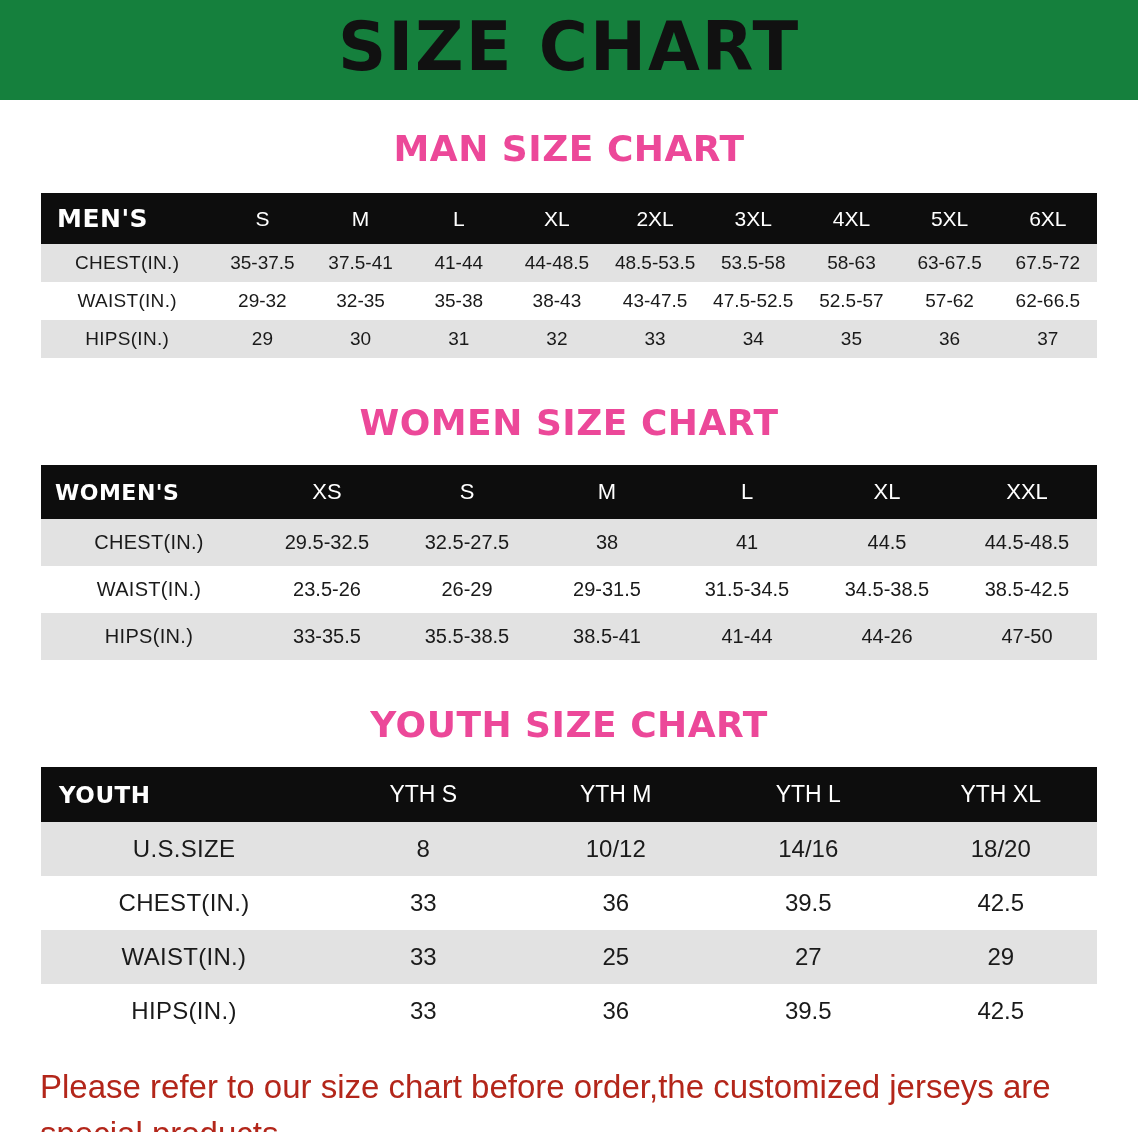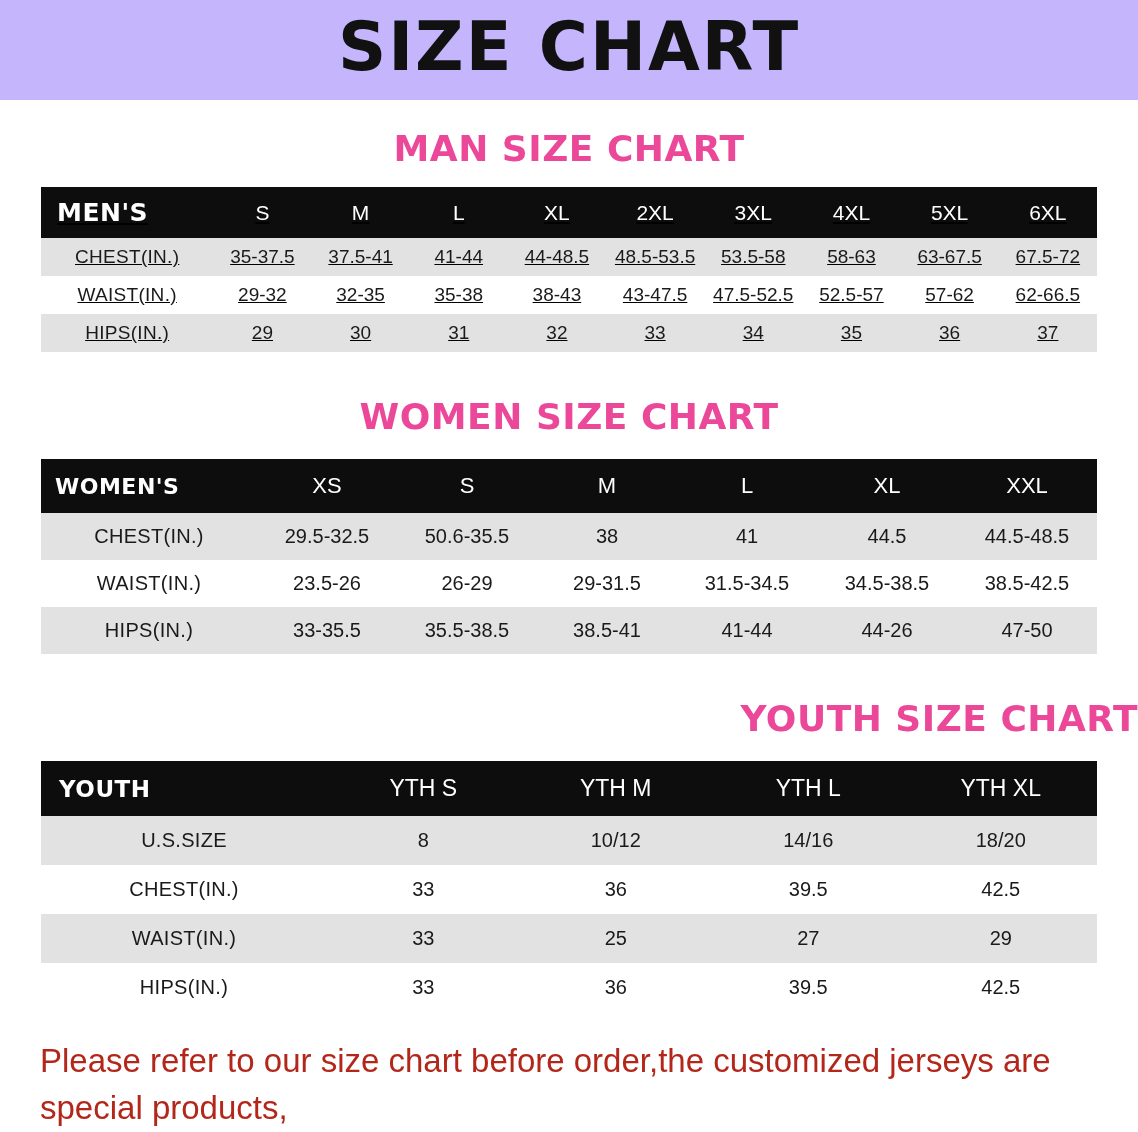--- a/index.html
+++ b/index.html
@@ -13,21 +13,21 @@
     font-family: "Liberation Sans", sans-serif;
     color: #000;
     overflow: hidden;
     position: relative;
   }
 
   
   .banner {
     width: 100%;
     height: 100px;
-    background: #c4b5fd;
+    background: #15803d;
     display: flex;
     align-items: center;
     justify-content: center;
     box-sizing: border-box;
   }
   .banner-title {
     font-family: "DejaVu Sans", sans-serif;
     font-weight: bold;
     font-size: 67px;
     letter-spacing: 2px;
@@ -40,28 +40,28 @@
   .section-heading {
     text-align: center;
     font-family: "DejaVu Sans", sans-serif;
     font-weight: bold;
     font-size: 36px;
     letter-spacing: 0.5px;
     color: #ec4899;
   }
   .h-man    { margin-top: 28px; }
   .h-women  { margin-top: 44px; }
-  .h-youth  { margin-top: 44px; text-align: right; }
+  .h-youth  { margin-top: 44px; }
 
   
   .table-wrap {
     margin: 0 auto;
     box-sizing: border-box;
   }
-  .wrap-man   { width: 1056px; margin-top: 18px; text-decoration: underline; }
+  .wrap-man   { width: 1056px; margin-top: 24px; }
   .wrap-women { width: 1056px; margin-top: 22px; }
   .wrap-youth { width: 1056px; margin-top: 22px; }
 
   table.size {
     border-collapse: collapse;
     width: 100%;
     table-layout: fixed;
   }
   table.size th, table.size td {
     font-family: "Liberation Sans", sans-serif;
@@ -97,21 +97,21 @@
   table.size tbody td.rowlabel {
     text-align: center;
     font-size: 19px;
     letter-spacing: 0.3px;
   }
   table.size tbody tr.shade td { background: #e2e2e2; }
   table.size tbody tr.plain td { background: #ffffff; }
 
   
   .wrap-youth table.size thead th { font-size: 23px; padding: 14px 18px; }
-  .wrap-youth table.size tbody td { font-size: 20px; padding: 13px 2px; }
+  .wrap-youth table.size tbody td { font-size: 24px; padding: 13px 2px; }
 
   .wrap-women table.size thead th { font-size: 22px; padding: 14px 14px; }
   .wrap-women table.size tbody td { font-size: 20px; padding: 12px 2px; }
 
   
   .note {
     margin: 26px 40px 0 40px;
     color: #b3261a;
     font-family: Liberation Sans, sans-serif;
     font-size: 33px;
@@ -217,21 +217,21 @@
         <th>M</th>
         <th>L</th>
         <th>XL</th>
         <th>XXL</th>
       </tr>
     </thead>
     <tbody>
       <tr class="shade">
         <td class="rowlabel">CHEST(IN.)</td>
         <td>29.5-32.5</td>
-        <td>50.6-35.5</td>
+        <td>32.5-27.5</td>
         <td>38</td>
         <td>41</td>
         <td>44.5</td>
         <td>44.5-48.5</td>
       </tr>
       <tr class="plain">
         <td class="rowlabel">WAIST(IN.)</td>
         <td>23.5-26</td>
         <td>26-29</td>
         <td>29-31.5</td>

